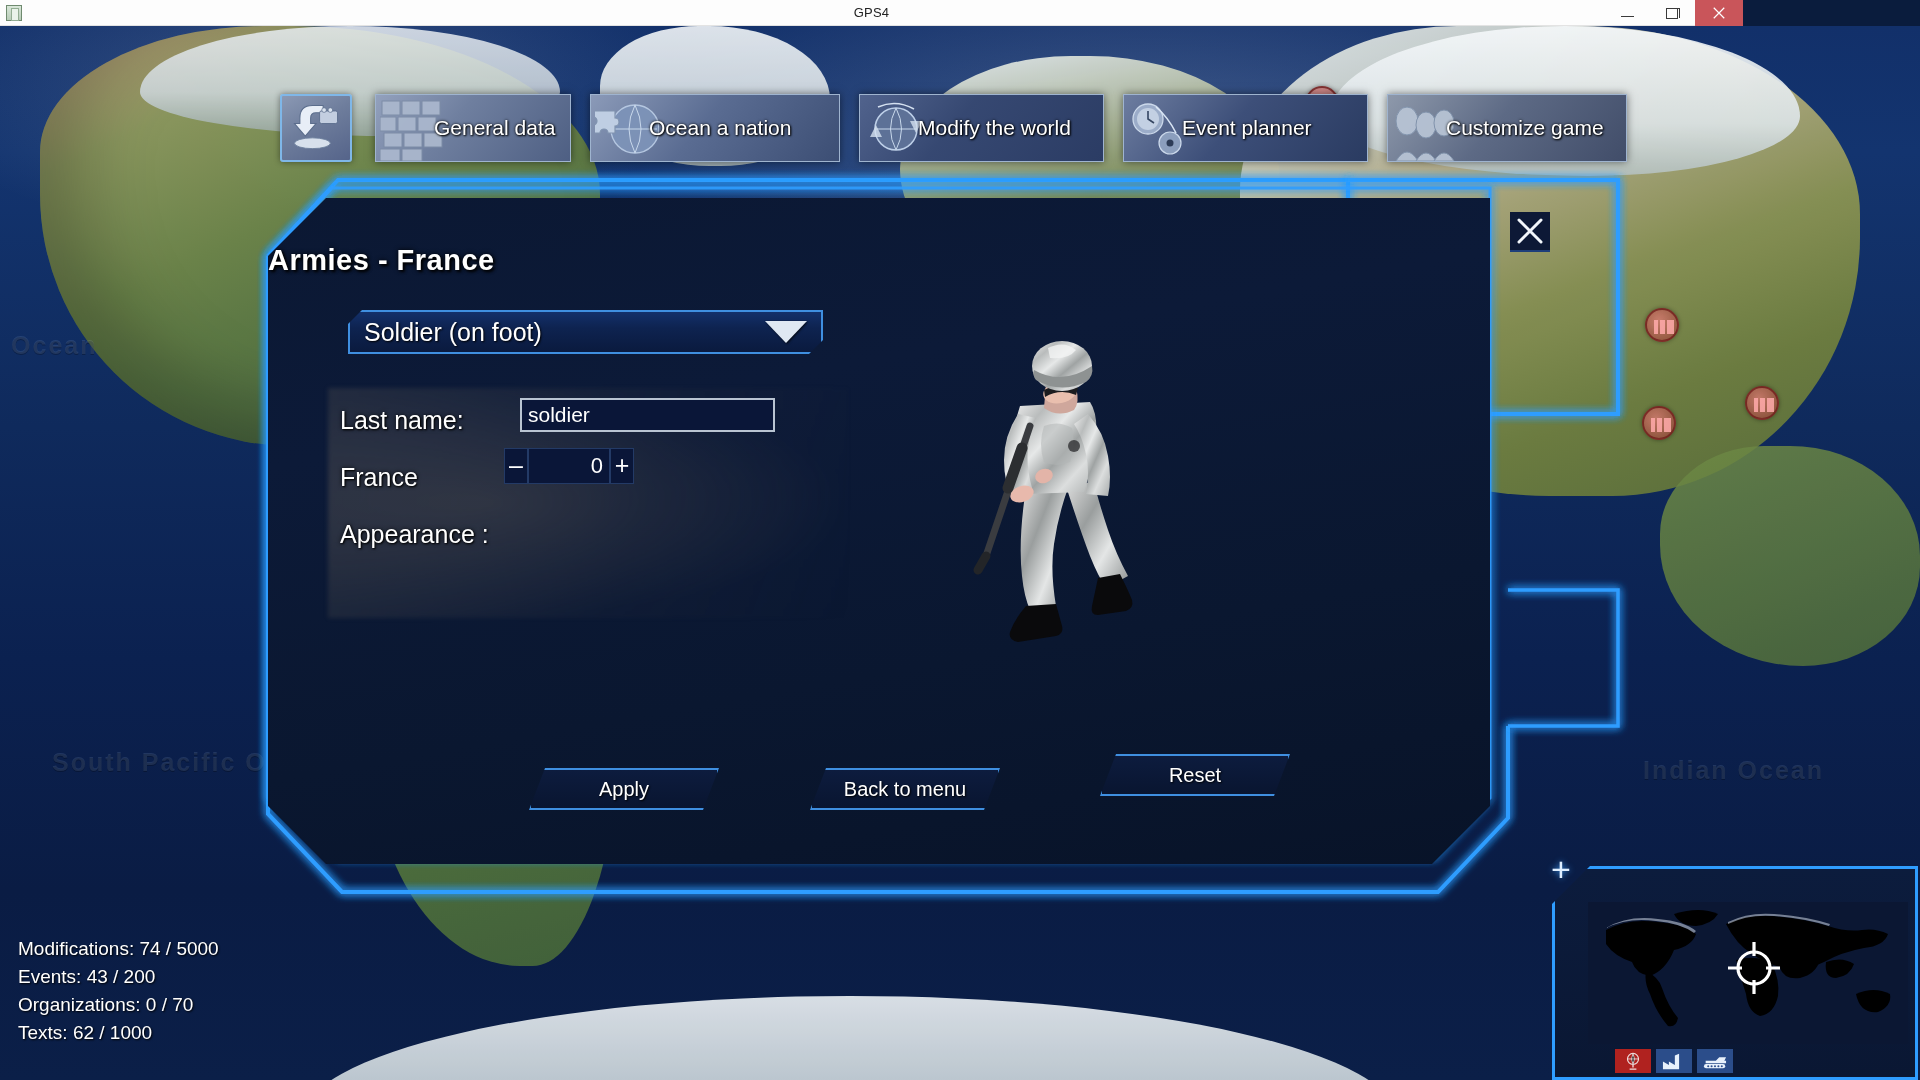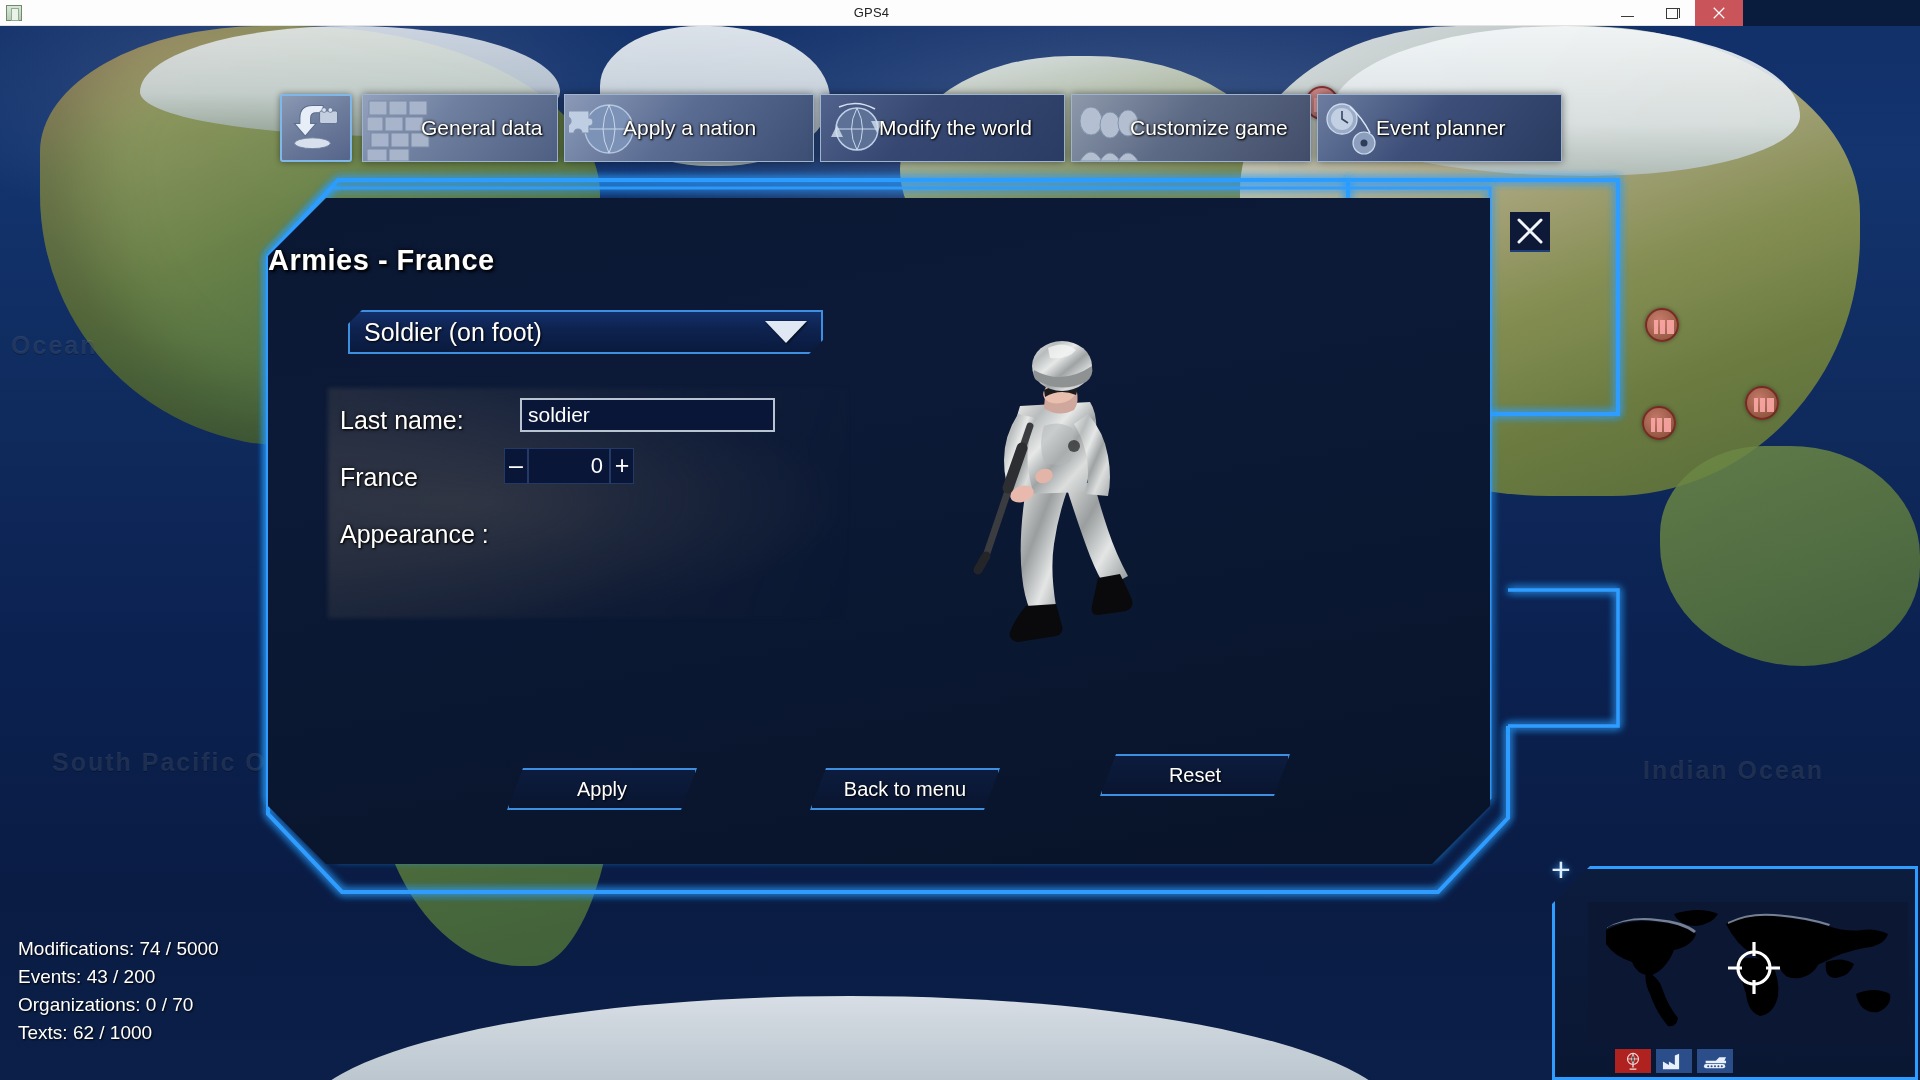--- a/index.html
+++ b/index.html
@@ -170,20 +170,21 @@
     position: relative; height: 68px; margin-right: 6px;
     border: 1px solid #9fb4cf;
     display: flex; align-items: center;
     padding: 0 16px 0 58px;
     color: #ffffff; font-size: 21px;
     text-shadow: 1px 1px 2px #000, 0 0 3px #000;
     white-space: nowrap;
     overflow: hidden;
     box-shadow: 0 0 8px rgba(0,0,0,.5);
     font-family: "Liberation Sans", sans-serif;
+    margin-left: 13px;
   }
   .menu-item .mi-bg {
     position:absolute; inset:0; z-index:0;
   }
   .menu-item .mi-label { position: relative; z-index: 2; }
   .menu-item .mi-icon { position:absolute; left:4px; top:2px; z-index:1; width:64px; height:64px; opacity:.95;}
 
   #mi-general .mi-bg { background: linear-gradient(130deg,#93a1bd 0%,#6f7f9f 40%,#4e5f83 100%); }
   #mi-nation  .mi-bg { background: linear-gradient(130deg,#8b9ab8 0%,#5a6c92 45%,#3c4e74 100%); }
   #mi-world   .mi-bg { background: linear-gradient(130deg,#51638d 0%,#33457090 40%,#2b3c64 100%), #3a4c74; }
@@ -306,21 +307,21 @@
     background: linear-gradient(180deg,#0d1c3e,#091530);
     border: 2px solid #3f8fe0;
     clip-path: polygon(16px 0, 100% 0, calc(100% - 16px) 100%, 0 100%);
     display: flex; align-items: center; justify-content: center;
     color: #fff; font-size: 20px;
     text-shadow: 1px 1px 2px #000;
     cursor: pointer; z-index: 8;
     box-shadow: 0 0 6px rgba(50,140,230,.45);
     font-family: "Liberation Sans", sans-serif;
   }
-  #btn-apply     { left: 239px; top: 570px; }
+  #btn-apply     { left: 261px; top: 570px; }
   #btn-backmenu  { left: 542px; top: 570px; }
   #btn-reset     { left: 832px; top: 556px; }
 
   
   #stats {
     position: absolute; left: 18px; top: 935px; z-index: 40;
     color: #ffffff; font-size: 19px; line-height: 28px;
     text-shadow: 1px 1px 2px #000;
     font-family: "Liberation Sans", sans-serif;
   }
@@ -436,60 +437,60 @@
     <span class="mi-label">General data</span>
   </div>
 
   <div class="menu-item" id="mi-nation" style="width:250px;">
     <div class="mi-bg"></div>
     <svg class="mi-icon" viewBox="0 0 64 64">
       <circle cx="40" cy="32" r="24" fill="#7d93b8" stroke="#b9cbe4" stroke-width="1.4"></circle>
       <path d="M18 32 h44 M40 8 q12 24 0 48 M40 8 q-12 24 0 48" stroke="#cdddf0" stroke-width="1" fill="none"></path>
       <path d="M6 14 h14 v7 a4 4 0 0 1 0 8 v7 h-7 a4 4 0 0 0 -8 0 h-7 v-8 a4 4 0 0 0 0 -8 v-6 z" fill="#c3d2e6" stroke="#8194b0" stroke-width="1.2"></path>
     </svg>
-    <span class="mi-label">Apply a nation</span>
+    <span class="mi-label">Ocean a nation</span>
   </div>
 
   <div class="menu-item" id="mi-world" style="width:245px;">
     <div class="mi-bg"></div>
     <svg class="mi-icon" viewBox="0 0 64 64">
       <circle cx="32" cy="32" r="21" fill="#5f7399" stroke="#c4d6ee" stroke-width="1.5"></circle>
       <path d="M11 32 h42 M32 11 q11 21 0 42 M32 11 q-11 21 0 42" stroke="#d0e0f2" stroke-width="1" fill="none"></path>
       <path d="M6 40 l6 -12 l6 12 z M58 24 l-6 12 l-6 -12 z" fill="#dce8f6" opacity=".8"></path>
       <path d="M14 10 q18 -8 36 2" stroke="#dce8f6" stroke-width="1.6" fill="none"></path>
     </svg>
     <span class="mi-label">Modify the world</span>
+  </div>
+
+  <div class="menu-item" id="mi-event" style="width:245px;">
+    <div class="mi-bg"></div>
+    <svg class="mi-icon" viewBox="0 0 64 64">
+      <circle cx="20" cy="22" r="15" fill="#9fb0cc" stroke="#d3e0f1" stroke-width="1.3"></circle>
+      <circle cx="20" cy="22" r="11" fill="#c9d6e8"></circle>
+      <path d="M20 14 v8 l6 4" stroke="#33445f" stroke-width="1.6" fill="none"></path>
+      <circle cx="42" cy="46" r="11" fill="#8fa2c0" stroke="#d3e0f1" stroke-width="1.2"></circle>
+      <circle cx="42" cy="46" r="3.5" fill="#2c3b55"></circle>
+      <path d="M28 10 q12 10 20 26" stroke="#e0ecfa" stroke-width="1.6" fill="none"></path>
+    </svg>
+    <span class="mi-label">Event planner</span>
   </div>
 
   <div class="menu-item" id="mi-custom" style="width:240px;">
     <div class="mi-bg"></div>
     <svg class="mi-icon" viewBox="0 0 64 64">
       <g fill="#b7c3d4" stroke="#8294ad" stroke-width="1">
         <ellipse cx="15" cy="24" rx="11" ry="14"></ellipse>
           <path d="M4 64 q11 -18 22 0 z"></path>
         <ellipse cx="34" cy="28" rx="10" ry="13"></ellipse>
           <path d="M24 64 q10 -16 20 0 z"></path>
         <ellipse cx="52" cy="26" rx="10" ry="13"></ellipse>
           <path d="M42 64 q10 -16 20 0 z"></path>
       </g>
     </svg>
     <span class="mi-label">Customize game</span>
-  </div>
-
-  <div class="menu-item" id="mi-event" style="width:245px;">
-    <div class="mi-bg"></div>
-    <svg class="mi-icon" viewBox="0 0 64 64">
-      <circle cx="20" cy="22" r="15" fill="#9fb0cc" stroke="#d3e0f1" stroke-width="1.3"></circle>
-      <circle cx="20" cy="22" r="11" fill="#c9d6e8"></circle>
-      <path d="M20 14 v8 l6 4" stroke="#33445f" stroke-width="1.6" fill="none"></path>
-      <circle cx="42" cy="46" r="11" fill="#8fa2c0" stroke="#d3e0f1" stroke-width="1.2"></circle>
-      <circle cx="42" cy="46" r="3.5" fill="#2c3b55"></circle>
-      <path d="M28 10 q12 10 20 26" stroke="#e0ecfa" stroke-width="1.6" fill="none"></path>
-    </svg>
-    <span class="mi-label">Event planner</span>
   </div>
 </div>
 
 <div id="dialog-shell">
 
   <svg style="position:absolute;left:-14px;top:-14px;width:1420px;height:750px;overflow:visible;">
     <defs>
       <filter id="glow" x="-60%" y="-60%" width="220%" height="220%">
         <feGaussianBlur stdDeviation="4" result="b"></feGaussianBlur>
         <feMerge>

